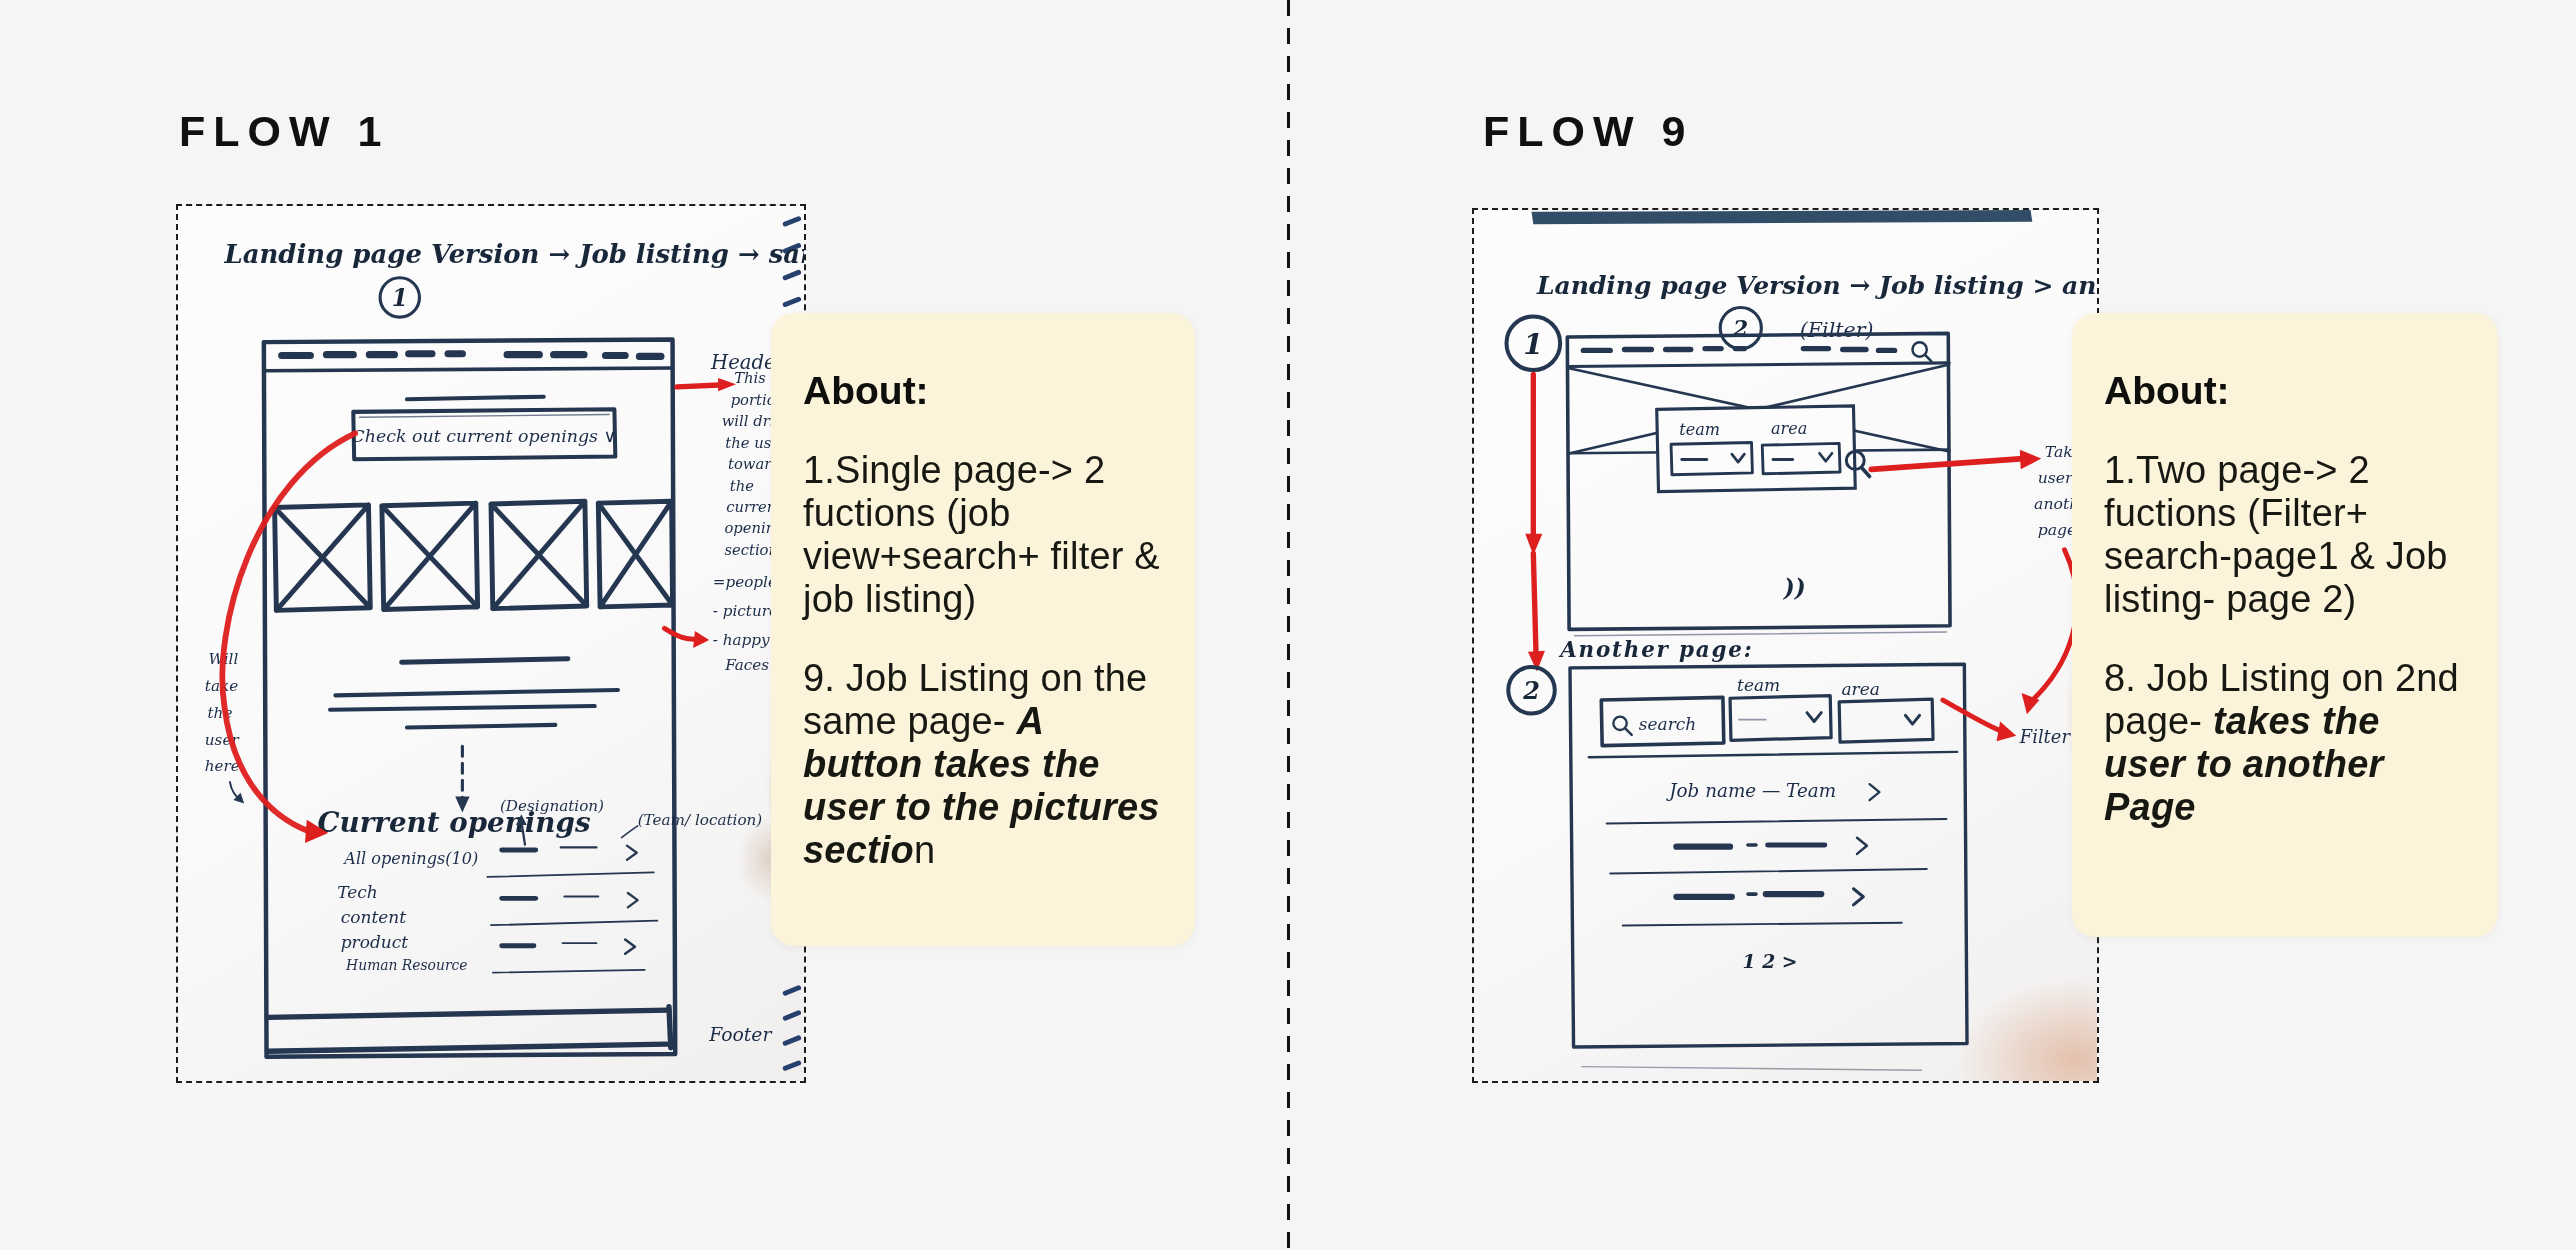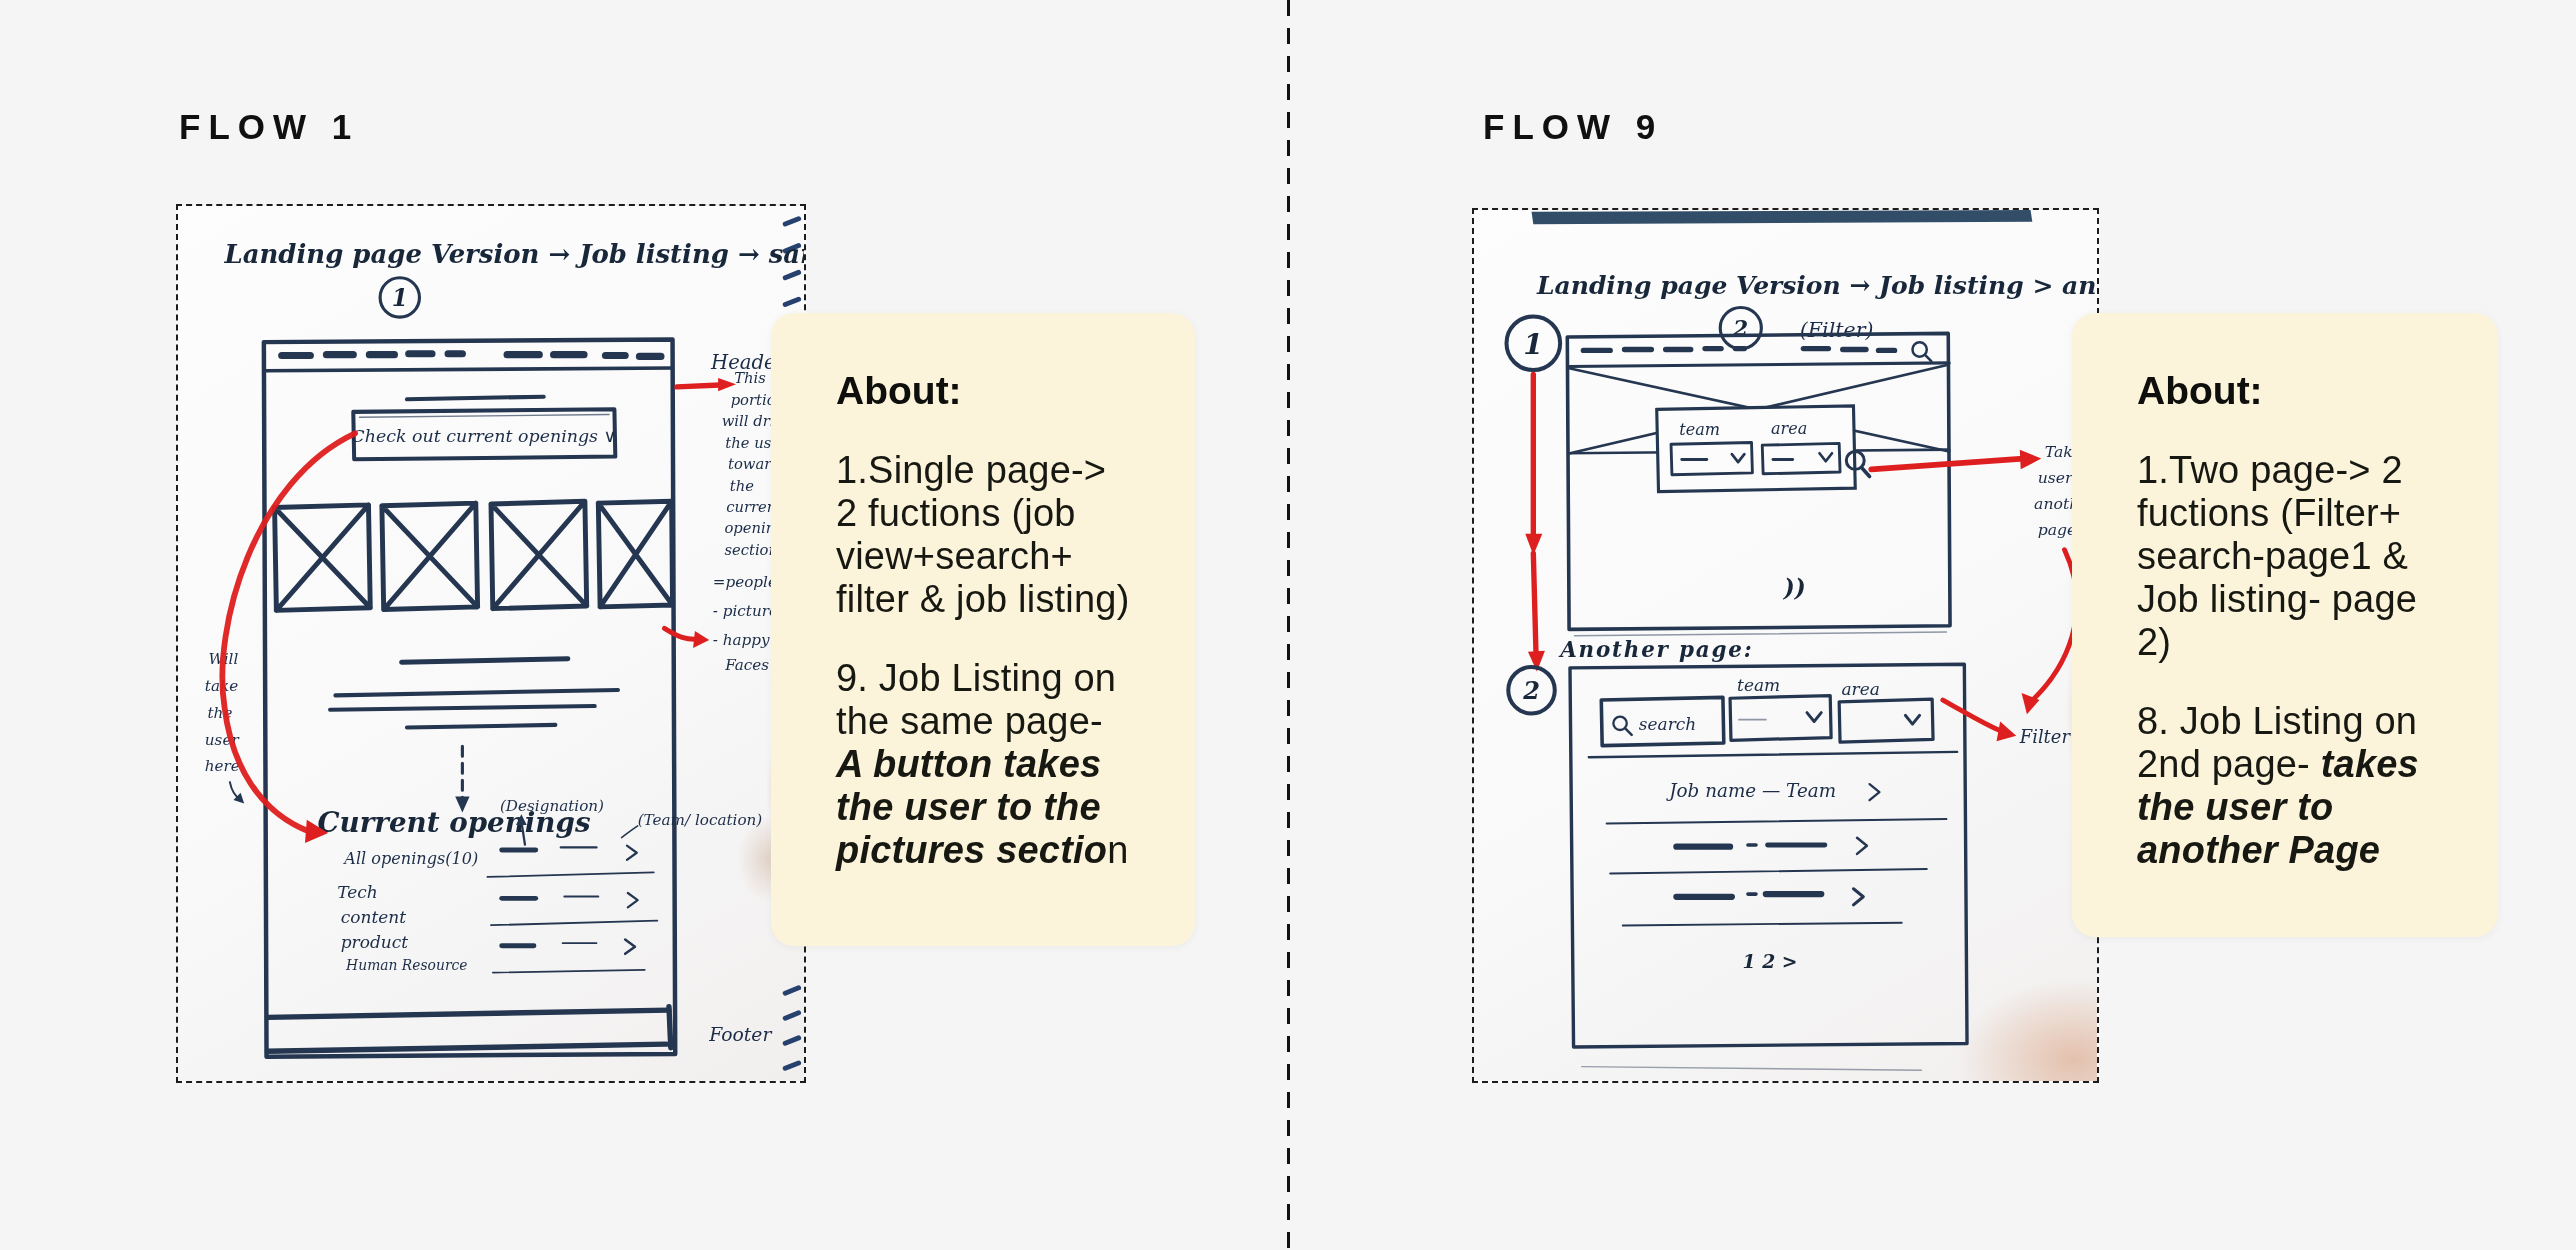--- a/index.html
+++ b/index.html
@@ -6,35 +6,35 @@
   body{
     width:2576px;height:1250px;position:relative;overflow:hidden;
     background:#f5f5f6;
     font-family:"Liberation Sans",sans-serif;
   }
   .divider{
     position:absolute;left:1287px;top:0;width:2.7px;height:1250px;
     background:repeating-linear-gradient(to bottom,#121212 0 16px,transparent 16px 28px);
   }
   .flow-heading{
-    position:absolute;font-size:35px;font-weight:bold;letter-spacing:8px;color:#101010;
+    position:absolute;font-size:43px;font-weight:bold;letter-spacing:8px;color:#101010;
   }
   #flow1-heading{left:179px;top:107px;}
   #flow2-heading{left:1483px;top:107px;}
   .photo{
     position:absolute;border:2.7px dashed #1c1c1c;
     background:linear-gradient(150deg,#fdfdfe 0%,#f9f9fa 55%,#f1efee 100%);
     z-index:1;
   }
   #photo1{left:176px;top:204px;width:626px;height:875px;}
   #photo2{left:1472px;top:208px;width:623px;height:871px;}
   .photo svg{position:absolute;left:0;top:0;}
   .note{
     position:absolute;background:#fbf4db;border-radius:23px;
-    padding:43px 65px;box-sizing:border-box;color:#181812;z-index:5;
+    padding:43px 32px;box-sizing:border-box;color:#181812;z-index:5;
     box-shadow:0 1.8px 7.2px rgba(90,80,40,0.06);
   }
   #note1{left:771px;top:313px;width:424px;height:633px;}
   #note2{left:2072px;top:313px;width:426px;height:624px;}
   .note h3{font-size:39px;font-weight:bold;margin:12.5px 0 0;color:#0e0e0c;}
   .note p{font-size:38px;line-height:43px;margin:36px 0 0;letter-spacing:0.2px;}
   .note .em{font-weight:bold;font-style:italic;}
   
   .ink{stroke:#253650;fill:none;stroke-linecap:round;stroke-linejoin:round;}
   .red{stroke:#de1f1f;fill:none;stroke-linecap:round;stroke-linejoin:round;}

